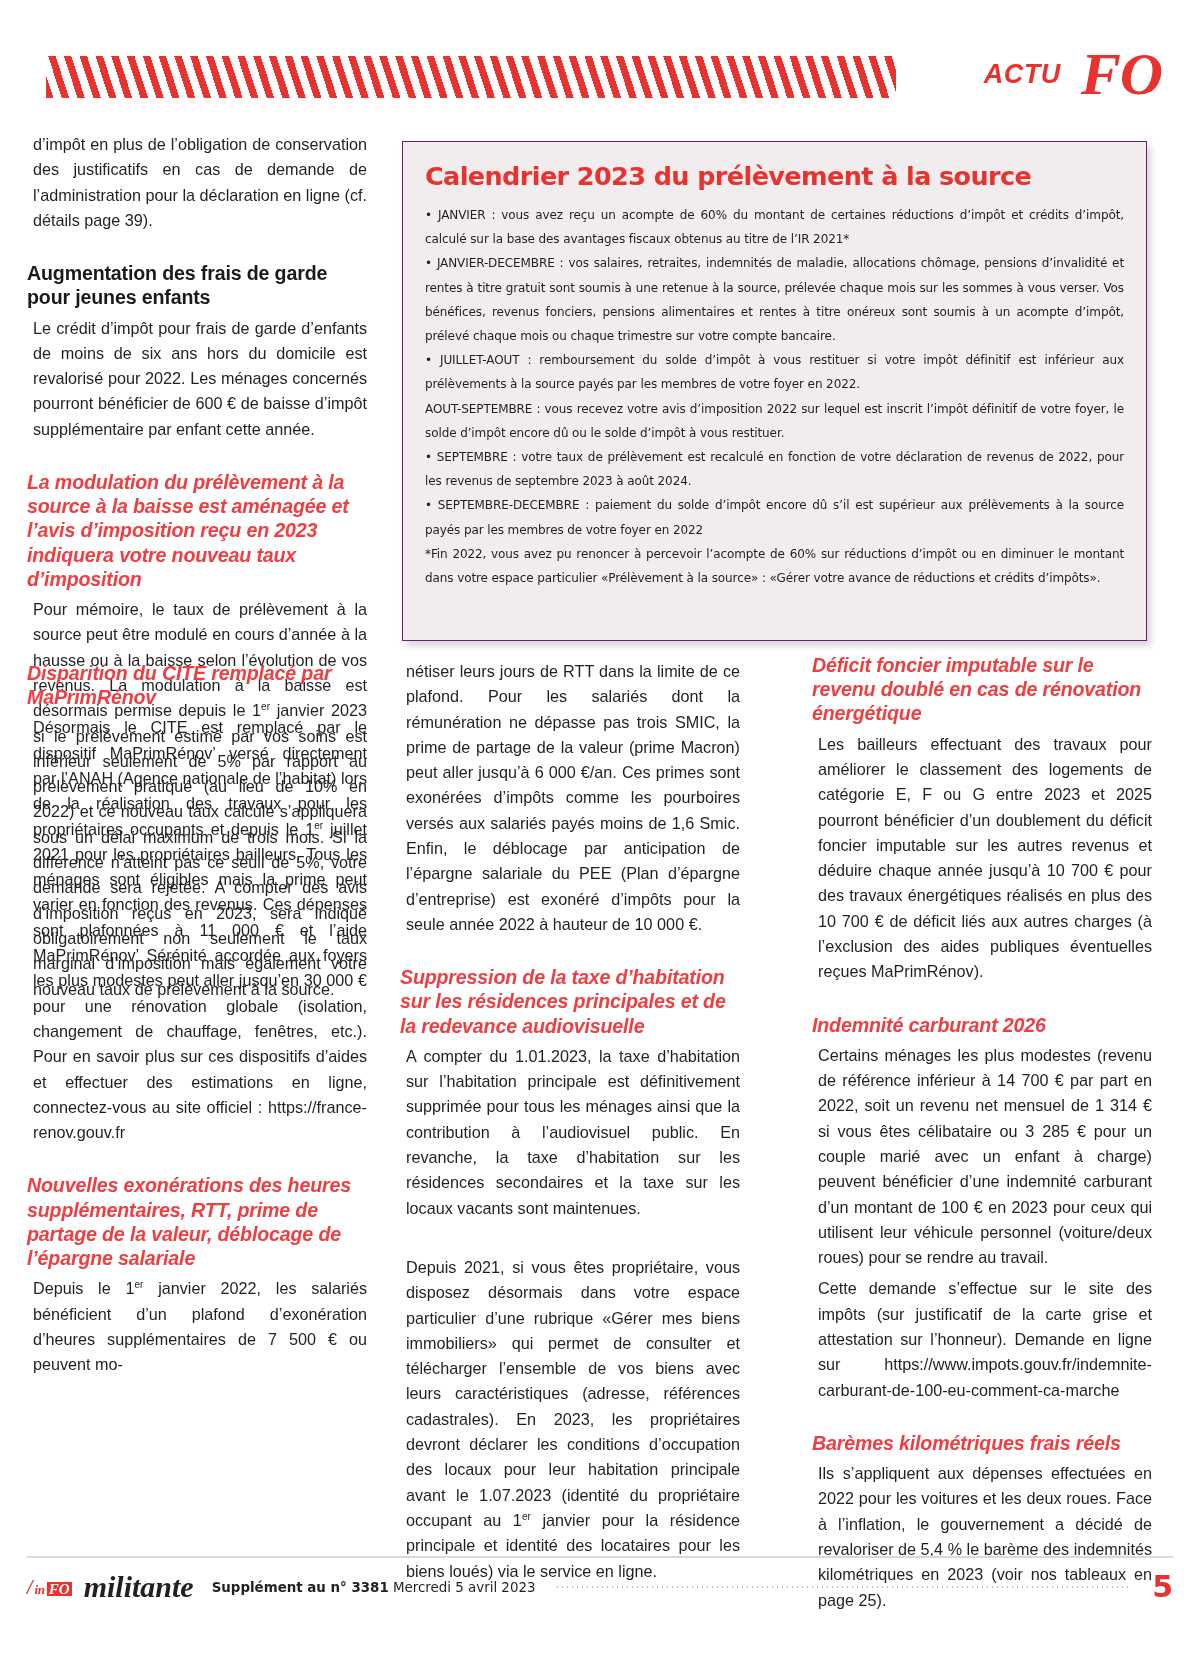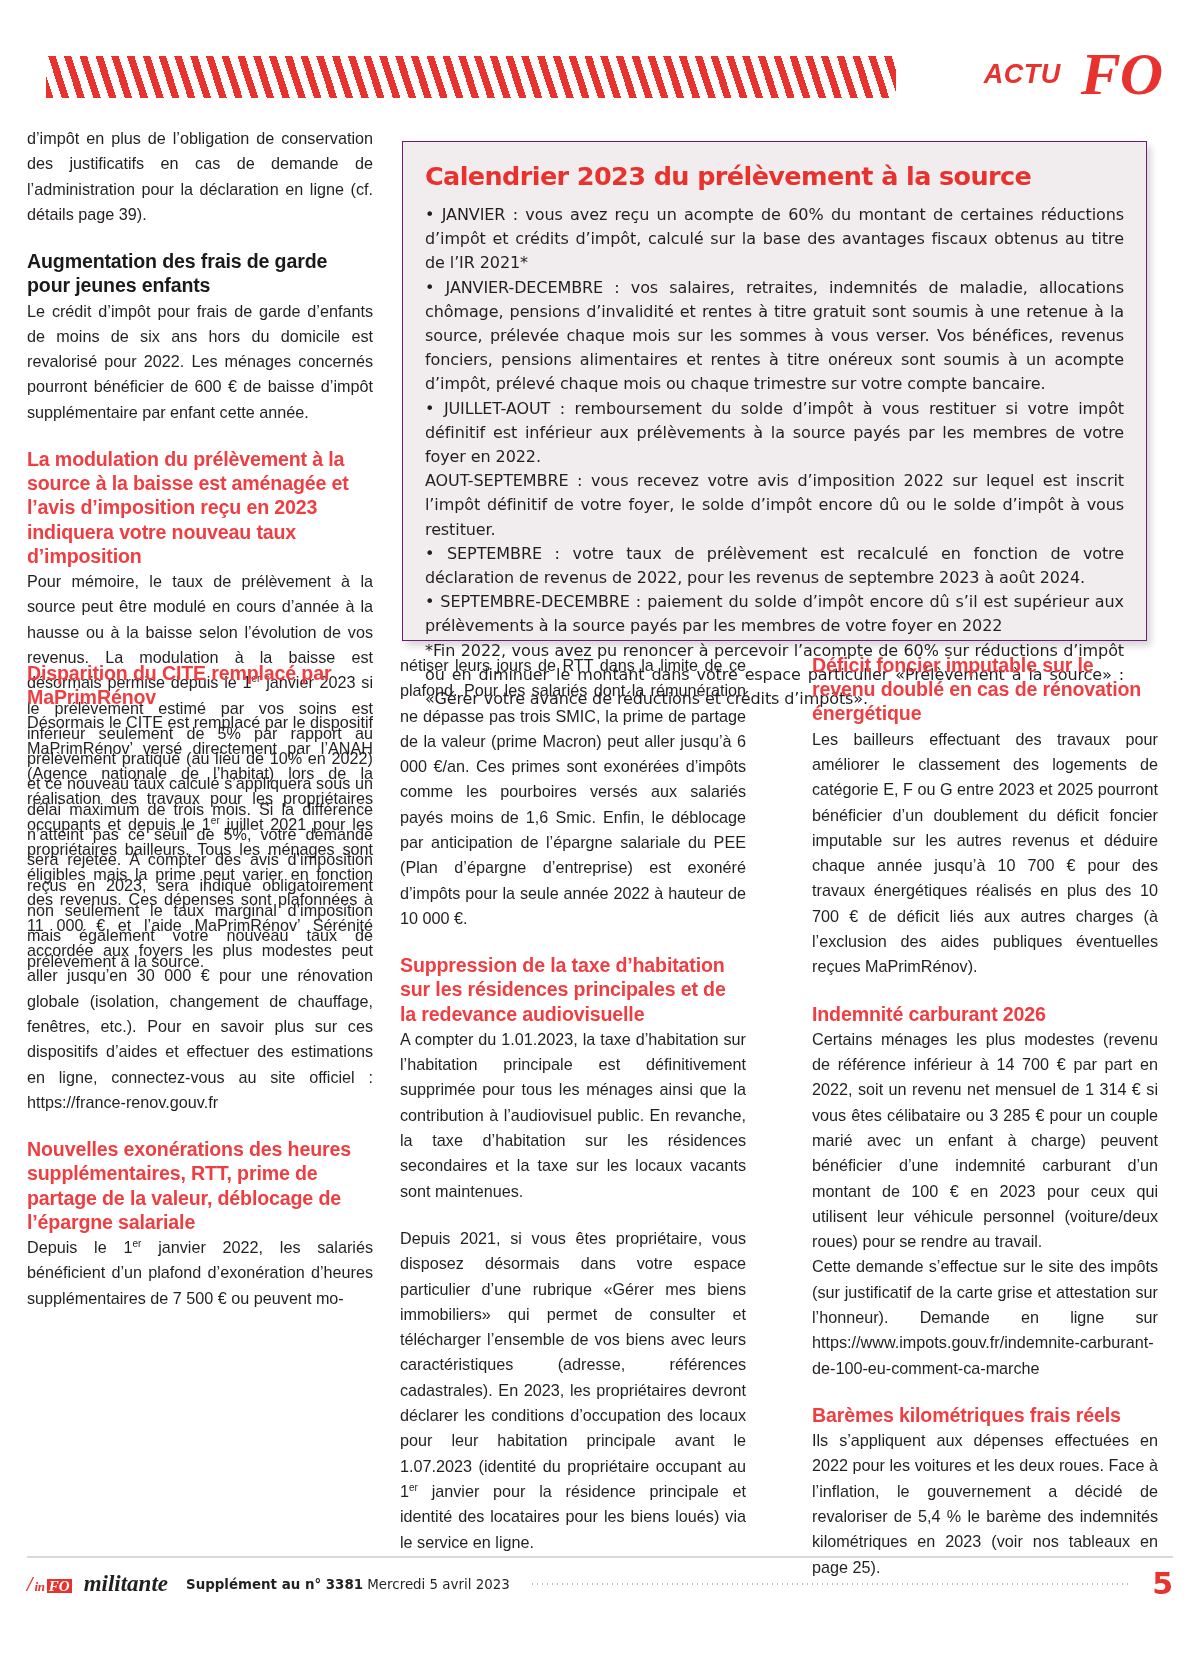--- a/index.html
+++ b/index.html
@@ -43,31 +43,32 @@
   }
 
   
   .col {
     position:absolute;
     font-size:16.2px;
     line-height:25.3px;
     text-align:justify;
     hyphens:manual;
   }
-  .col p { margin:0; }
+  .col p { margin:6px; }
   .col p + p { margin-top:0px; }
 
   h2.red {
     color:#ef3e42;
     font-size:19.6px;
     line-height:24.2px;
     font-weight:bold;
     margin:0 0 1px 0;
     text-align:left;
     letter-spacing:-0.15px;
+    font-style:italic;
   }
   h2.black {
     color:#1a1a1a;
     font-size:19.6px;
     line-height:24.2px;
     font-weight:bold;
     margin:0 0 1px 0;
     text-align:left;
     letter-spacing:-0.15px;
   }
@@ -93,21 +94,21 @@
     margin:0 0 12px 0;
     color:#e8322e;
     font-family:"DejaVu Sans", sans-serif;
     font-weight:bold;
     font-size:25.5px;
     line-height:30px;
     letter-spacing:-0.6px;
   }
   .calbox .body {
     font-family:"DejaVu Sans", sans-serif;
-    font-size:16px;
+    font-size:12px;
     line-height:24.2px;
     color:#221e1f;
     text-align:justify;
     letter-spacing:-0.1px;
   }
   .calbox .body p { margin:0; }
 
   
   .footer {
     position:absolute; left:0; top:1556px; width:1200px; height:70px;
@@ -127,21 +128,21 @@
   }
   .logo-info .slash { font-style:italic; font-size:20px; }
   .logo-info .inf { font-size:13px; font-style:italic; letter-spacing:-0.3px; }
   .logo-info .fo2 {
     font-size:15px; font-style:italic; font-weight:bold;
     background:#e8322e; color:#fff; padding:0 2px; line-height:14px;
   }
   .logo-militante {
     font-family:"Liberation Serif", serif;
     font-style:italic; font-weight:bold;
-    font-size:23px; color:#231f20; margin-left:4px;
+    font-size:30px; color:#231f20; margin-left:4px;
   }
   .footer-text {
     font-family:"DejaVu Sans", sans-serif;
     font-size:13.4px; color:#231f20; margin-left:10px;
     white-space:nowrap;
   }
   .footer-text b { font-weight:bold; }
   .dots {
     flex:1 1 auto; height:2px; margin:0 12px;
     background-image:radial-gradient(circle, #b9b9b9 0.8px, transparent 0.9px);

